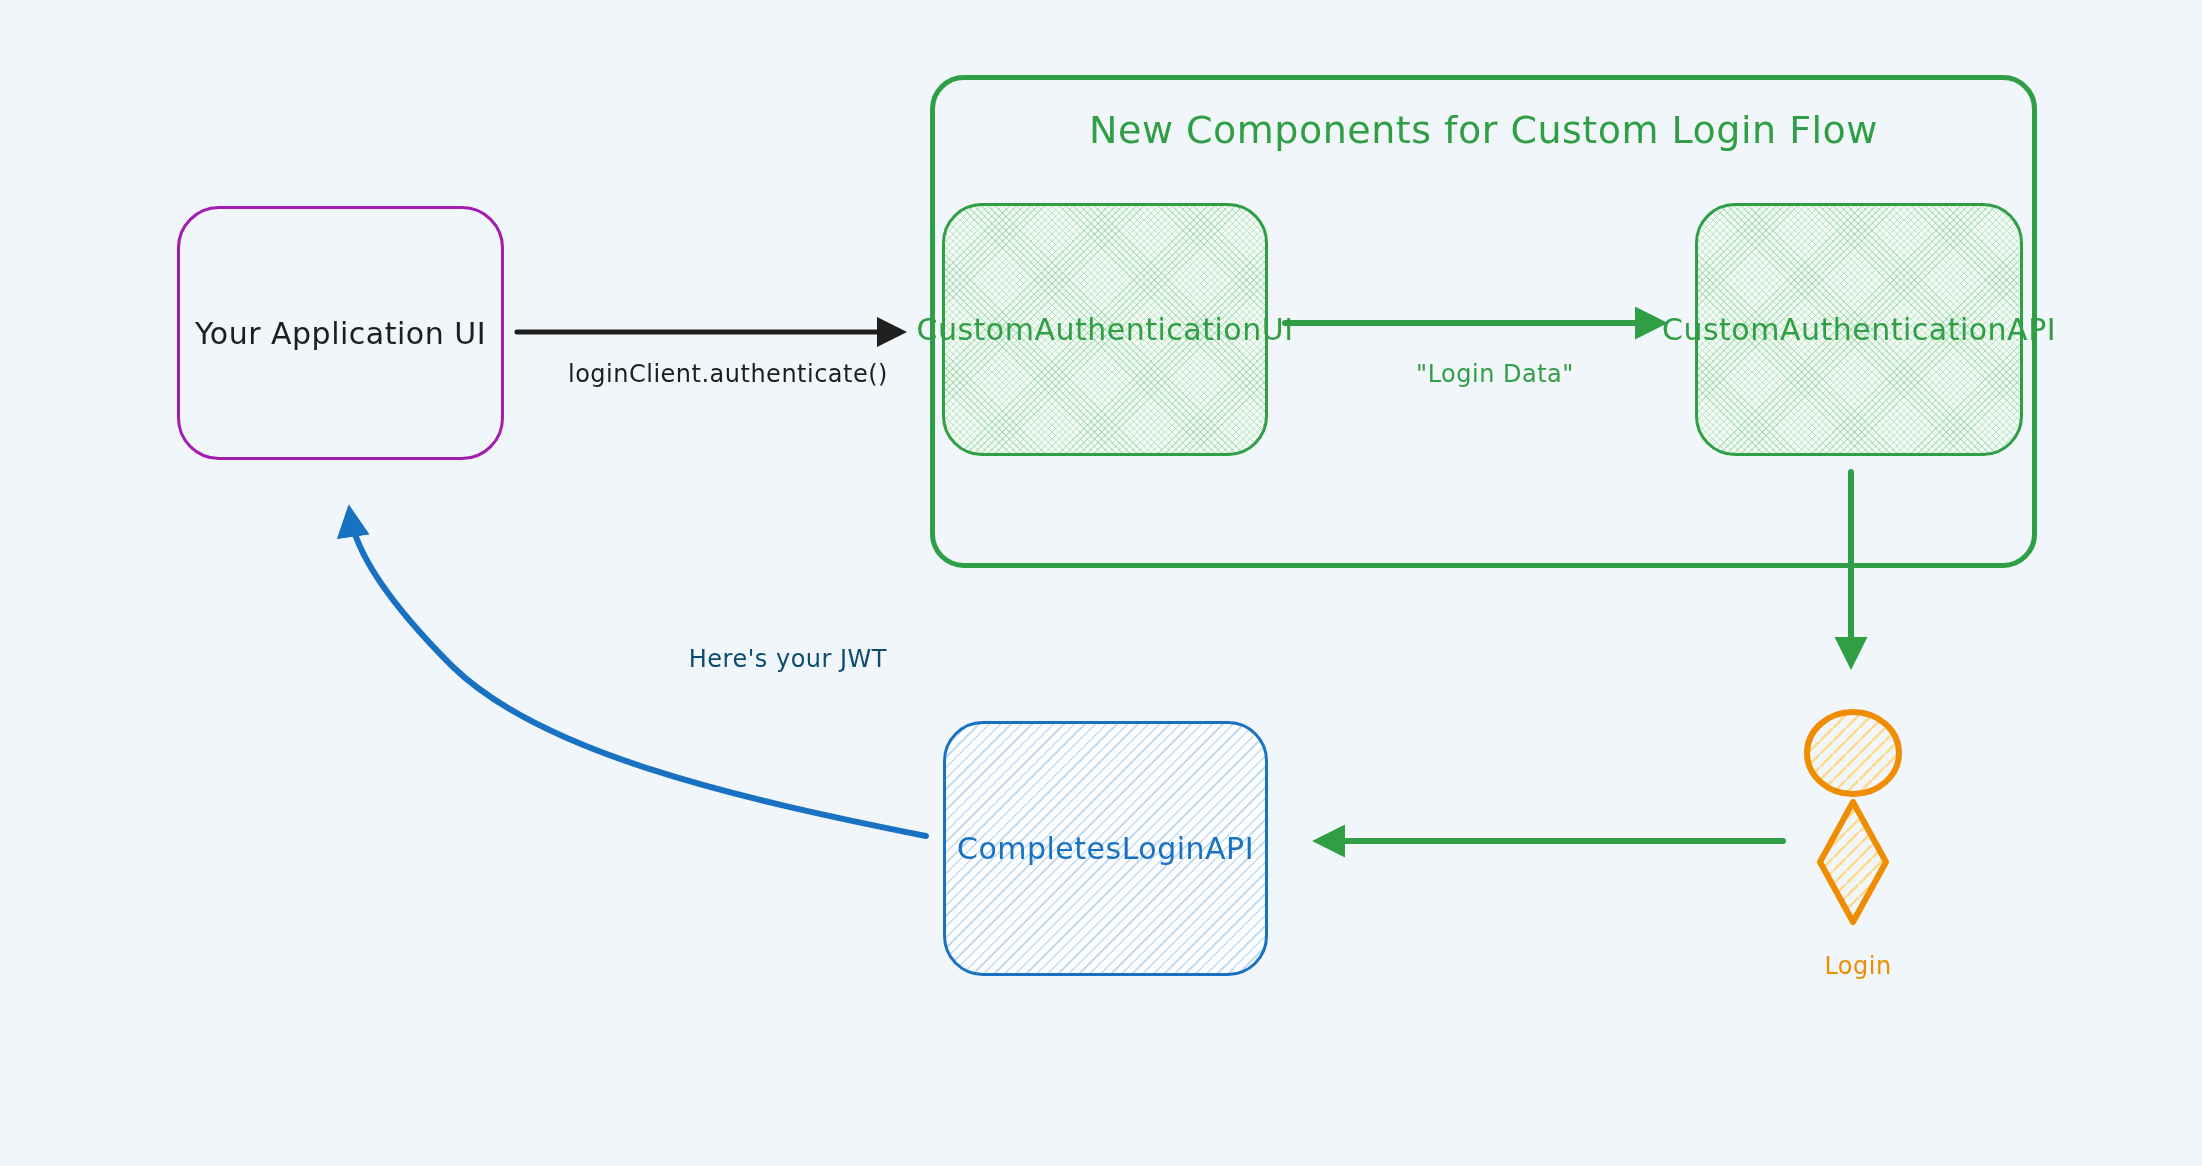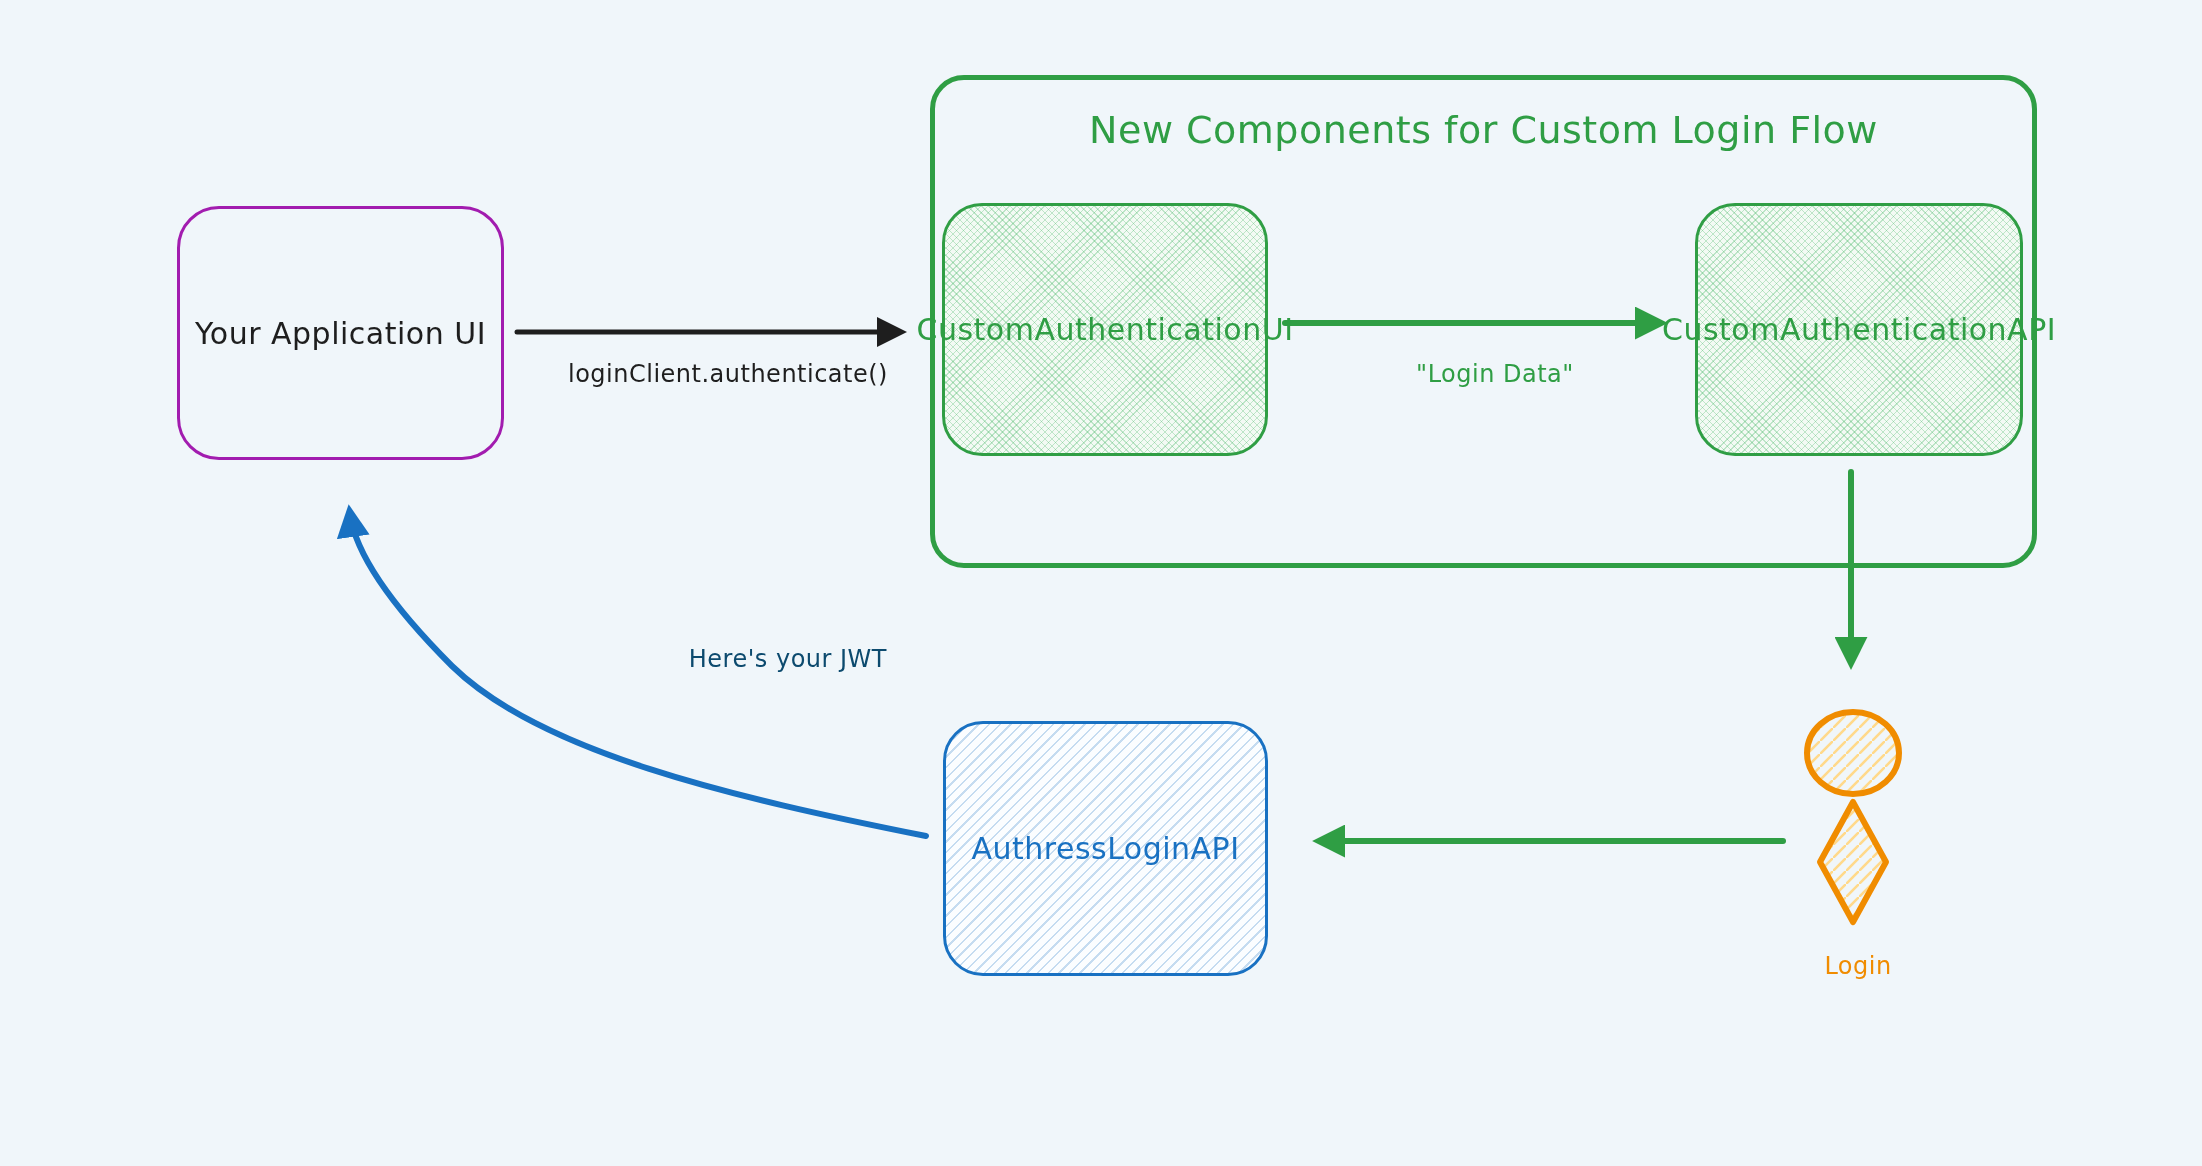--- a/index.html
+++ b/index.html
@@ -112,21 +112,21 @@
     <div class="line">UI</div>
   </div>
 
   <div class="node custom-auth-api hatch-green">
     <div class="line">Custom</div>
     <div class="line">Authentication</div>
     <div class="line">API</div>
   </div>
 
   <div class="node authress hatch-blue">
-    <div class="line">Authress</div>
+    <div class="line">Completes</div>
     <div class="line">Login</div>
     <div class="line">API</div>
   </div>
 
   <div class="edge-label lbl-authenticate">loginClient.authenticate()</div>
 
   <div class="edge-label lbl-login-data">"Login Data"</div>
 
   <div class="edge-label lbl-jwt">
     <div>Here's your JWT</div>

